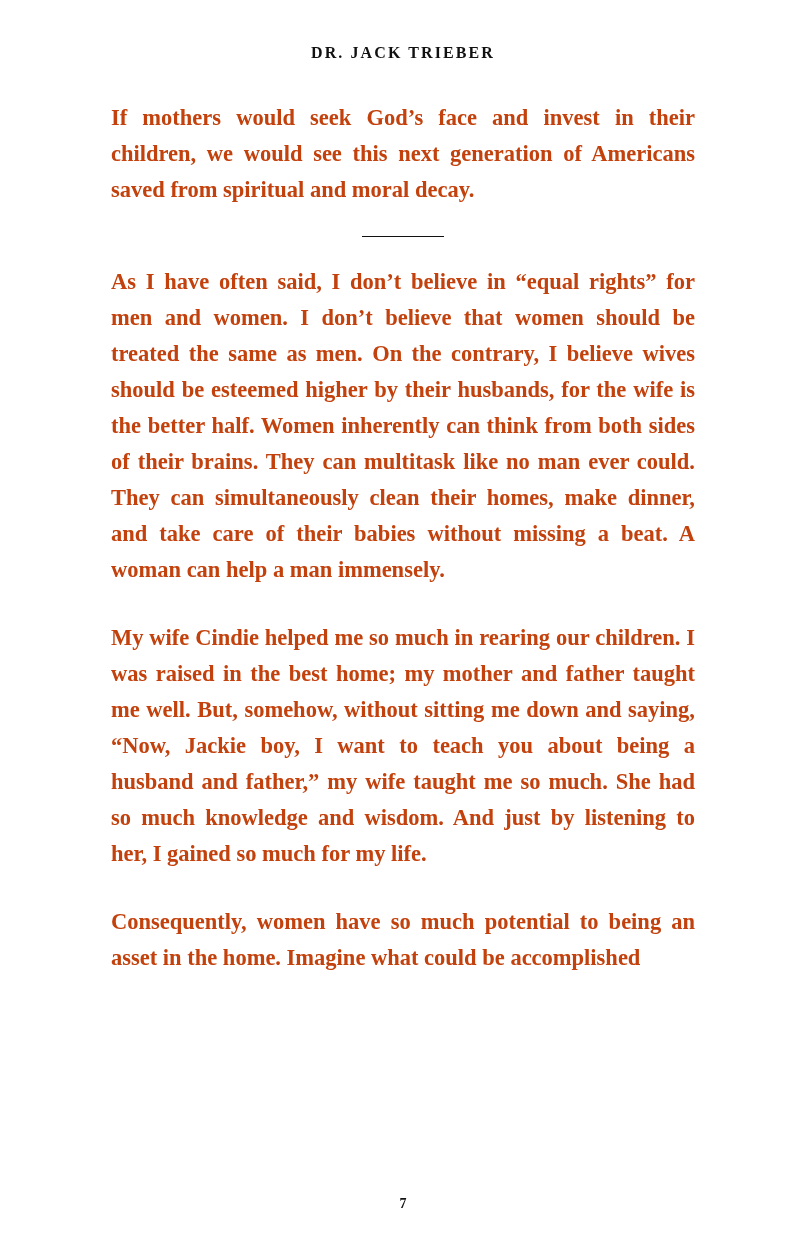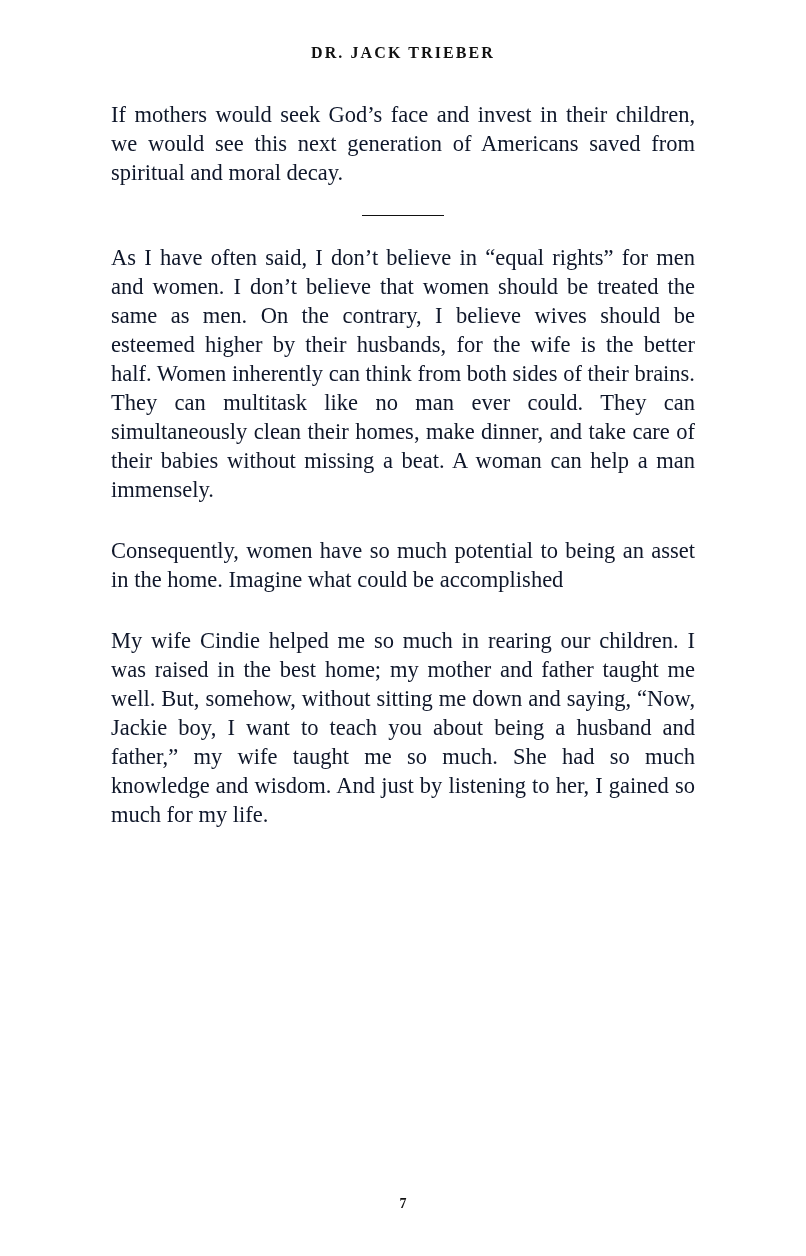--- a/index.html
+++ b/index.html
@@ -36,25 +36,26 @@
   }
   .body-block {
     position: absolute;
     top: 100px;
     left: 111px;
     width: 584px;
   }
   p.para {
     margin: 0 0 0 0;
     font-size: 22.5px;
-    line-height: 29px;
+    line-height: 36px;
     text-align: justify;
     text-justify: inter-word;
-    color: #0f172a;
+    color: #c2410c;
     hyphens: none;
+    font-weight: bold;
   }
   p.para + p.para {
     margin-top: 32px;
   }
   .divider-wrap {
     margin: 18px 0 16px 0;
     text-align: center;
     height: 22px;
   }
   .divider-rule {
@@ -87,21 +88,21 @@
   <div class="body-block">
 
     <p class="para">If mothers would seek God’s face and invest in their children, we would see this next generation of Americans saved from spiritual and moral decay.</p>
 
     <div class="divider-wrap">
       <span class="divider-rule"></span>
     </div>
 
     <p class="para">As I have often said, I don’t believe in “equal rights” for men and women. I don’t believe that women should be treated the same as men. On the contrary, I believe wives should be esteemed higher by their husbands, for the wife is the better half. Women inherently can think from both sides of their brains. They can multitask like no man ever could. They can simultaneously clean their homes, make dinner, and take care of their babies without missing a beat. A woman can help a man immensely.</p>
 
+    <p class="para">My wife Cindie helped me so much in rearing our children. I was raised in the best home; my mother and father taught me well. But, somehow, without sitting me down and saying, “Now, Jackie boy, I want to teach you about being a husband and father,” my wife taught me so much. She had so much knowledge and wisdom. And just by listening to her, I gained so much for my life.</p>
+
     <p class="para">Consequently, women have so much potential to being an asset in the home. Imagine what could be accomplished</p>
-
-    <p class="para">My wife Cindie helped me so much in rearing our children. I was raised in the best home; my mother and father taught me well. But, somehow, without sitting me down and saying, “Now, Jackie boy, I want to teach you about being a husband and father,” my wife taught me so much. She had so much knowledge and wisdom. And just by listening to her, I gained so much for my life.</p>
 
   </div>
 
   <div class="folio">7</div>
 
 </div>
 
 </body></html>

